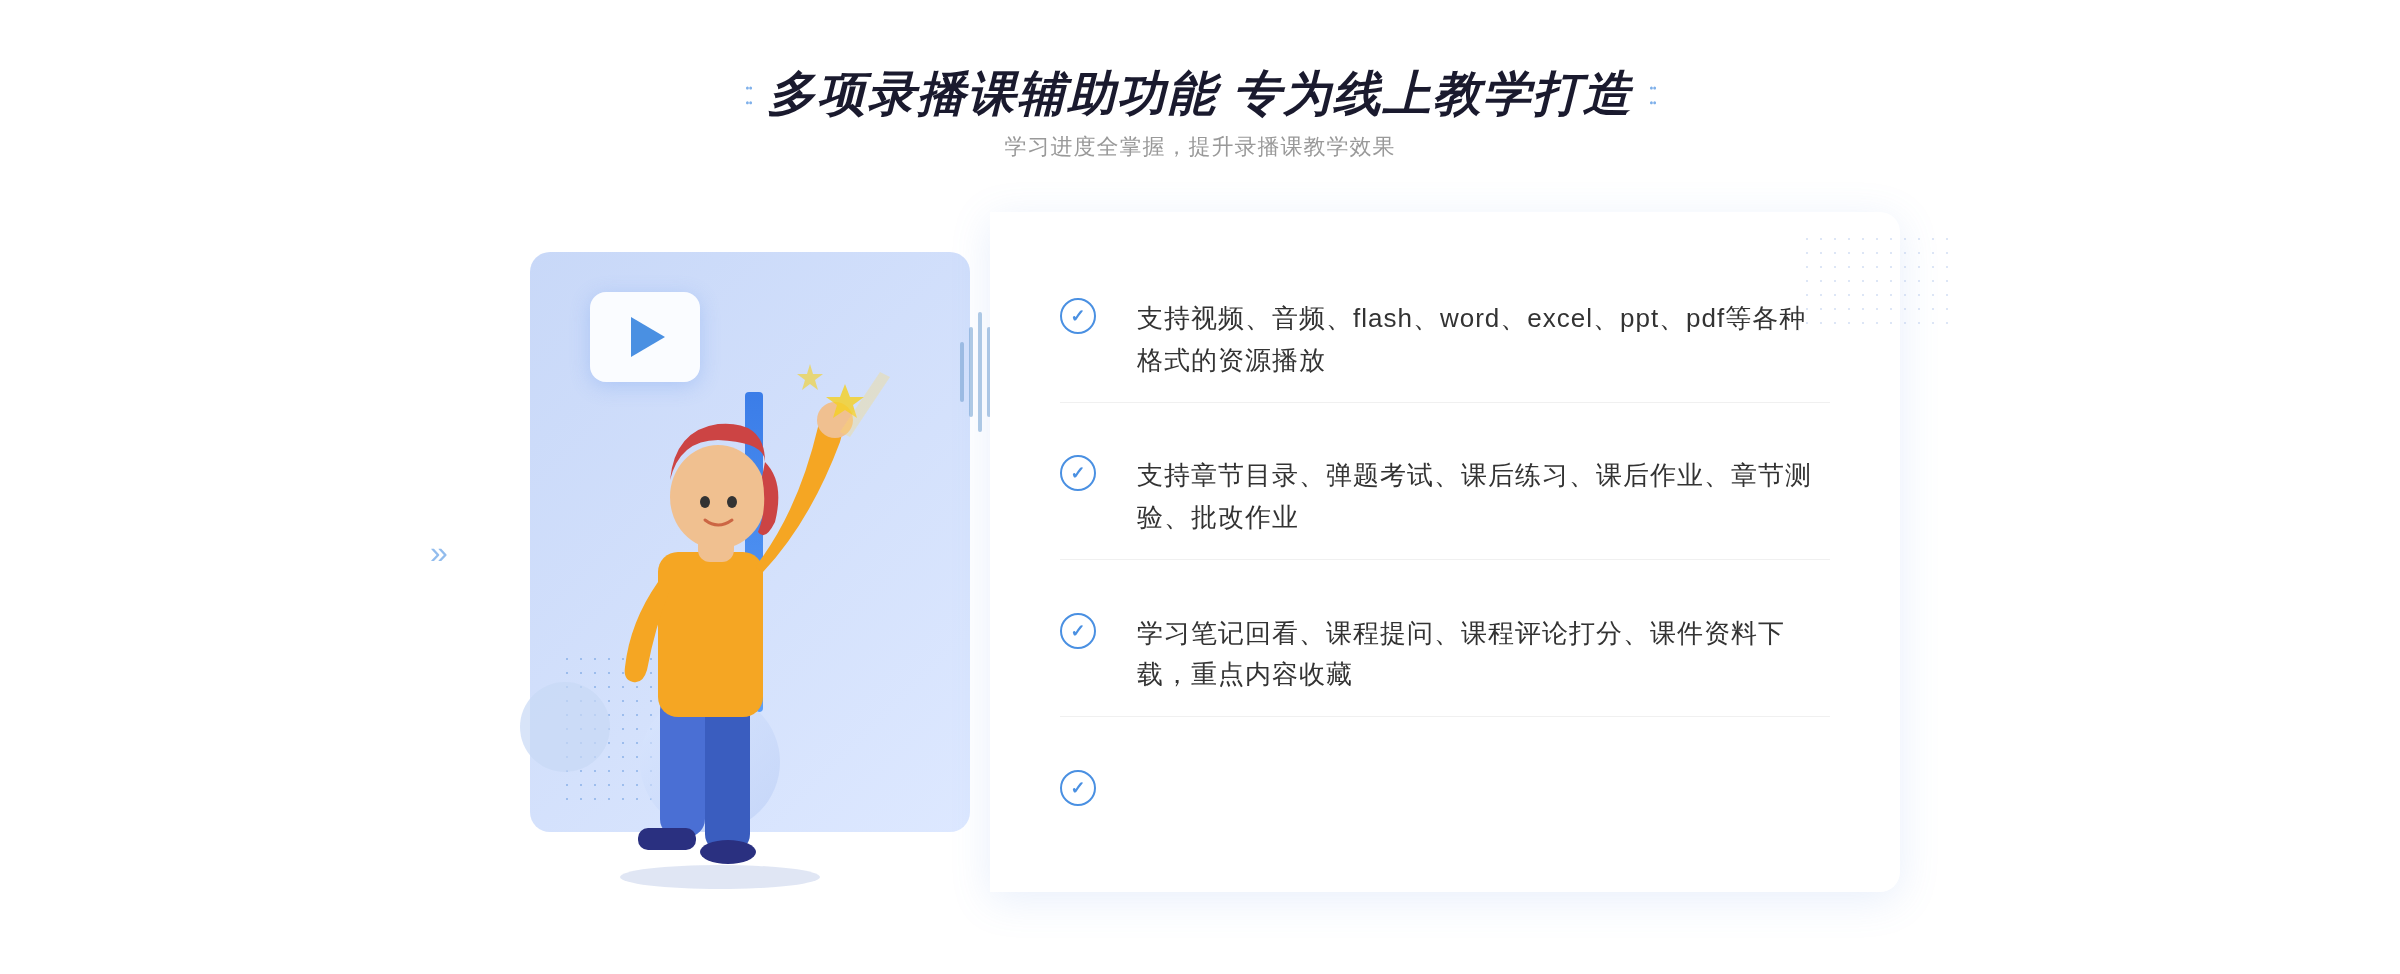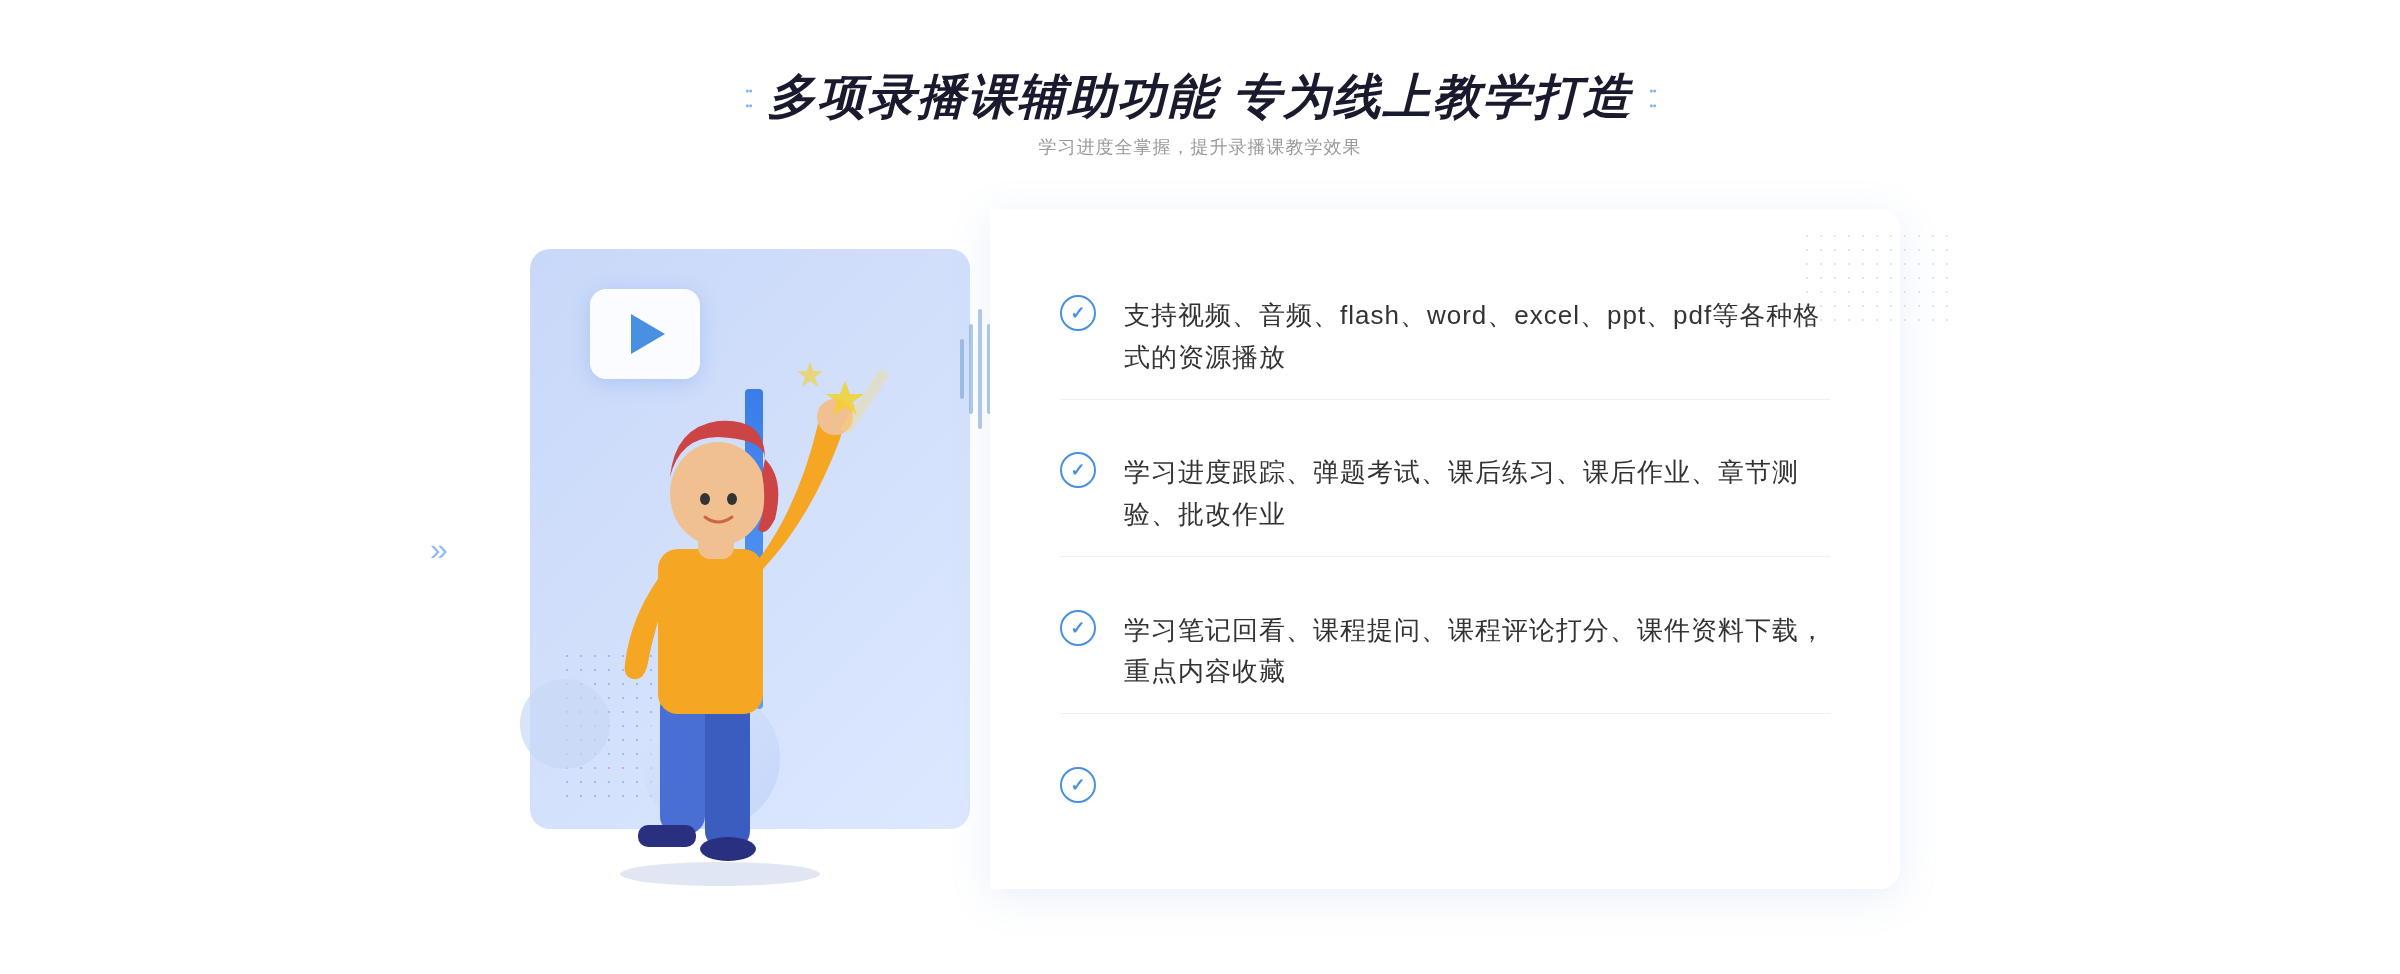--- a/index.html
+++ b/index.html
@@ -51,21 +51,21 @@
 
     .main-title {
       font-size: 48px;
       font-weight: 700;
       color: #1a1a2e;
       letter-spacing: 2px;
       font-style: italic;
     }
 
     .subtitle {
-      font-size: 18px;
+      font-size: 22px;
       color: #999999;
       margin-top: 6px;
       letter-spacing: 1px;
     }
 
     
     .content-section {
       display: flex;
       align-items: stretch;
       width: 1400px;
@@ -250,20 +250,21 @@
       font-size: 18px;
       font-weight: 700;
       line-height: 1;
     }
 
     .feature-text {
       font-size: 26px;
       color: #333333;
       line-height: 1.6;
       letter-spacing: 1px;
+      margin-left: 13px;
     }
 
     
     .dots-top-right {
       position: absolute;
       top: 20px;
       right: -60px;
       width: 160px;
       height: 100px;
       background-image: radial-gradient(circle, #aac0e8 1.5px, transparent 1.5px);
@@ -361,21 +362,21 @@
         <div class="check-circle">
           <span class="check-mark">✓</span>
         </div>
         <span class="feature-text">支持视频、音频、flash、word、excel、ppt、pdf等各种格式的资源播放</span>
       </div>
 
       <div class="feature-item">
         <div class="check-circle">
           <span class="check-mark">✓</span>
         </div>
-        <span class="feature-text">学习进度跟踪、弹题考试、课后练习、课后作业、章节测验、批改作业</span>
+        <span class="feature-text">支持章节目录、弹题考试、课后练习、课后作业、章节测验、批改作业</span>
       </div>
 
       <div class="feature-item">
         <div class="check-circle">
           <span class="check-mark">✓</span>
         </div>
         <span class="feature-text">学习笔记回看、课程提问、课程评论打分、课件资料下载，重点内容收藏</span>
       </div>
 
       <div class="feature-item">

